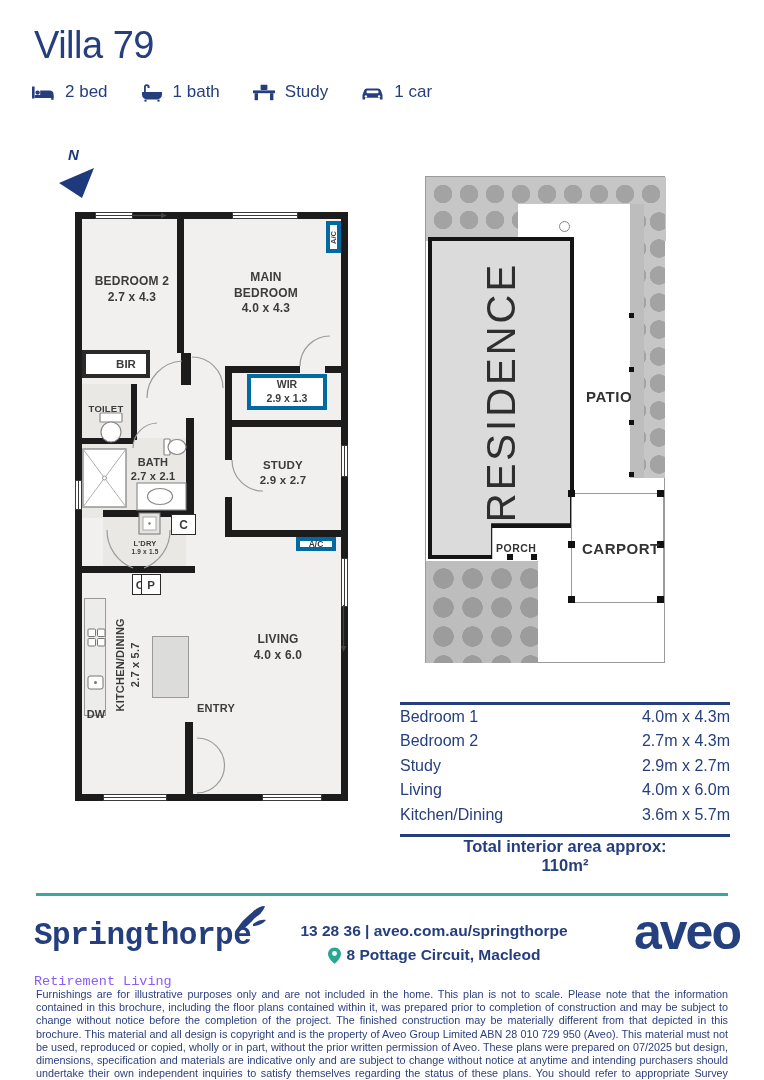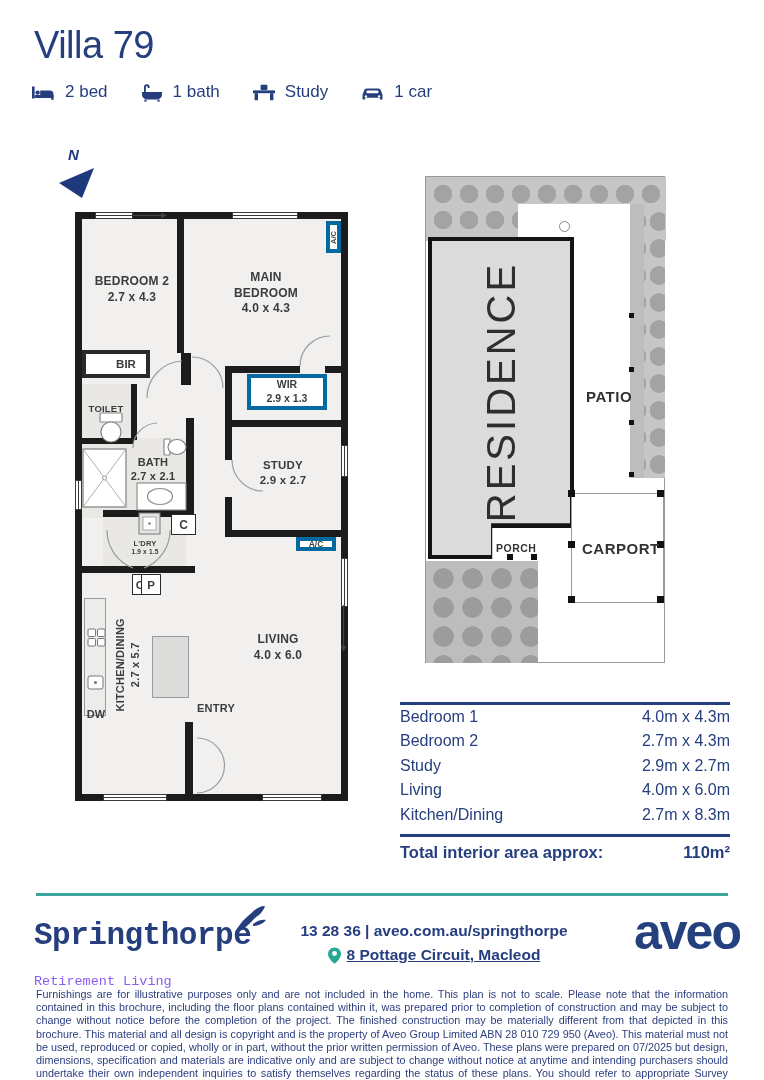--- a/index.html
+++ b/index.html
@@ -58,31 +58,31 @@
   .carport{position:absolute;left:145px;top:316px;width:93px;height:110px;background:#fff;border:1px solid #9a9a9a;box-sizing:border-box;}
   .circle-marker{position:absolute;left:133px;top:44px;width:9px;height:9px;border:1px solid #888;border-radius:50%;background:#fff;}
 
   
   .dims{position:absolute;left:400px;top:702px;width:330px;}
   .rule{height:2.5px;background:#253e7e;}
   .dims-row{height:24.6px;display:flex;justify-content:space-between;align-items:flex-start;
             font-size:16px;color:#253e7e;font-weight:500;}
   .dims-rows{padding:3px 0 4px 0;}
   .dims-total{display:flex;justify-content:space-between;align-items:center;height:32px;
-              font-size:16.5px;font-weight:700;color:#253e7e;}
+              font-size:16.5px;font-weight:700;color:#253e7e;flex-direction:column;}
 
   
   .teal-line{position:absolute;left:36px;top:893px;width:692px;height:3px;background:#3ba69b;}
   .brand{position:absolute;left:34px;top:918px;font-family:Liberation Mono, monospace;}
   .brand-word{font-size:31px;font-weight:600;color:#253e7e;letter-spacing:-0.5px;position:relative;}
   .brand-word svg{position:absolute;right:-16px;top:-14px;}
   .brand-sub{font-size:13.5px;font-weight:500;color:#8b5cf6;margin-top:21px;}
   .contact{position:absolute;left:298px;top:922px;width:272px;text-align:center;}
   .contact-line1{font-size:15.5px;font-weight:700;color:#253e7e;}
-  .contact-line2{margin-top:6px;font-size:15.5px;font-weight:700;color:#253e7e;display:flex;align-items:center;justify-content:center;gap:6px;text-decoration:underline;}
+  .contact-line2{margin-top:6px;font-size:15.5px;font-weight:700;color:#253e7e;display:flex;align-items:center;justify-content:center;gap:6px;}
   .aveo{position:absolute;left:634px;top:903px;font-size:50px;font-weight:700;color:#24407e;letter-spacing:-2px;}
   .disclaimer{position:absolute;left:36px;top:988px;width:692px;font-size:10.8px;line-height:1.22;
               color:#2b3e7f;text-align:justify;font-weight:400;}
 </style>
 </head>
 <body>
 
 <div class="page">
 
   <div class="title">Villa 79</div>
@@ -350,21 +350,21 @@
       <div class="dims-row">
         <span>Study</span>
         <span>2.9m x 2.7m</span>
       </div>
       <div class="dims-row">
         <span>Living</span>
         <span>4.0m x 6.0m</span>
       </div>
       <div class="dims-row">
         <span>Kitchen/Dining</span>
-        <span>2.7m x 8.3m</span>
+        <span>3.6m x 5.7m</span>
       </div>
     </div>
     <div class="rule"></div>
     <div class="dims-total">
       <span>Total interior area approx:</span>
       <span>110m²</span>
     </div>
   </div>
 
   <div class="teal-line"></div>

